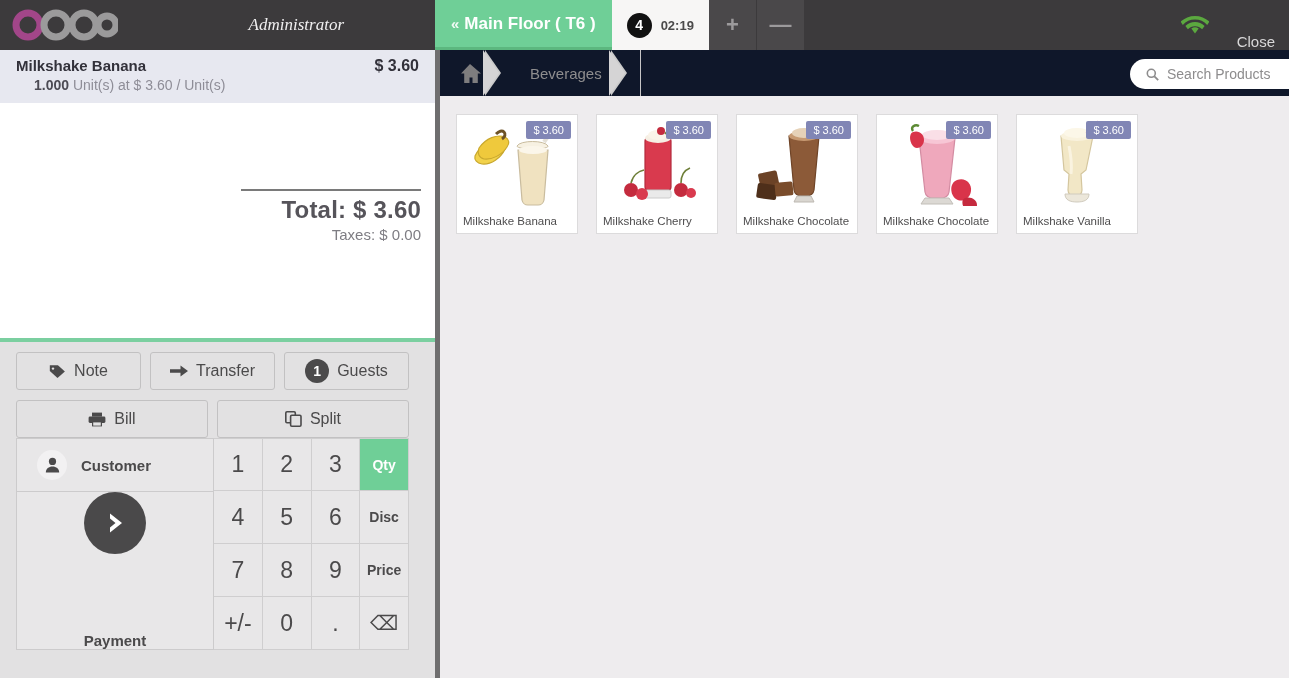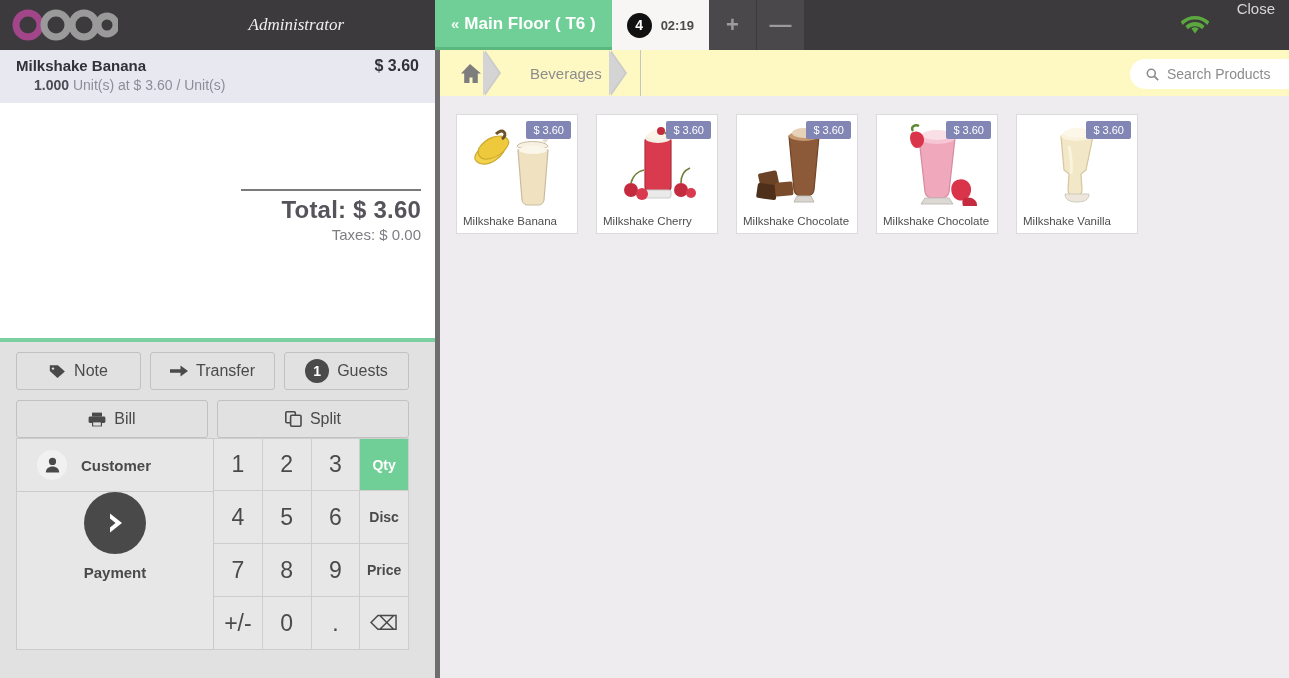--- a/index.html
+++ b/index.html
@@ -47,21 +47,21 @@
     width: 48px; background: #4A484A; color: #9C9A9C;
     display: flex; align-items: center; justify-content: center;
     font-size: 22px; font-weight: bold; border-right: 1px solid #3C3A3C;
   }
   .topbar-right {
     margin-left: auto; display: flex; align-items: center; gap: 0;
   }
   .wifi-btn { width: 56px; display: flex; align-items: center; justify-content: center; }
   .close-btn {
     padding: 0 14px; color: #D8D7D8; font-size: 15px;
-    display: flex; align-items: flex-start; height: 100%;
+    display: flex; align-items: flex-end; height: 100%;
   }
 
   
   .leftpanel {
     position: absolute; left: 0; top: 50px; width: 435px; height: 628px;
     background: #fff;
   }
   .orderlines { position: absolute; top: 0; left: 0; right: 0; height: 288px; background:#fff; overflow:hidden; }
   .orderline {
     background: #E7E8F0; padding: 7px 16px 10px 16px;
@@ -107,21 +107,21 @@
   .cust-btn {
     height: 53px; border-bottom: 1px solid #CCCBCC;
     display: flex; align-items: center; gap: 14px; padding-left: 20px;
   }
   .cust-av {
     width: 30px; height: 30px; border-radius: 50%; background: #F2F1F2;
     display: flex; align-items: center; justify-content: center;
   }
   .cust-label { font-size: 15px; font-weight: bold; color: #4B4A4B; }
   .pay-btn {
-    flex: 1; display: flex; flex-direction: column; align-items: center; justify-content: flex-start; gap: 10px;
+    flex: 1; display: flex; flex-direction: column; align-items: center; justify-content: space-between; gap: 10px;
   }
   .pay-circle {
     width: 62px; height: 62px; border-radius: 50%; background: #4A494A;
     display: flex; align-items: center; justify-content: center;
   }
   .pay-label { font-size: 15px; font-weight: bold; color: #4B4A4B; }
 
   .numpad { flex: 1; display: grid; grid-template-columns: repeat(4, 1fr); grid-template-rows: repeat(4, 1fr); }
   .key {
     border-right: 1px solid #CFCECF; border-bottom: 1px solid #CFCECF;
@@ -135,21 +135,21 @@
   .key:nth-child(4n) { border-right: 1px solid #CFCECF; }
 
   .panel-divider { position: absolute; left: 435px; top: 50px; width: 5px; height: 628px; background: #6F6E6F; }
 
   
   .rightpanel {
     position: absolute; left: 440px; top: 50px; right: 0; bottom: 0;
     background: #EEECEE;
   }
   .breadcrumb-bar {
-    position: relative; height: 46px; background: #fef9c3;
+    position: relative; height: 46px; background: #0f172a;
     display: flex; align-items: stretch;
   }
   .crumb {
     position: relative; display: flex; align-items: center;
     padding: 0 24px 0 30px; font-size: 15px; color: #8E8D8E;
   }
   .crumb.home { padding-left: 18px; padding-right: 18px; }
   .crumb::after {
     content: ""; position: absolute; right: -1px; top: 0;
     width: 0; height: 0; border-top: 23px solid transparent;

